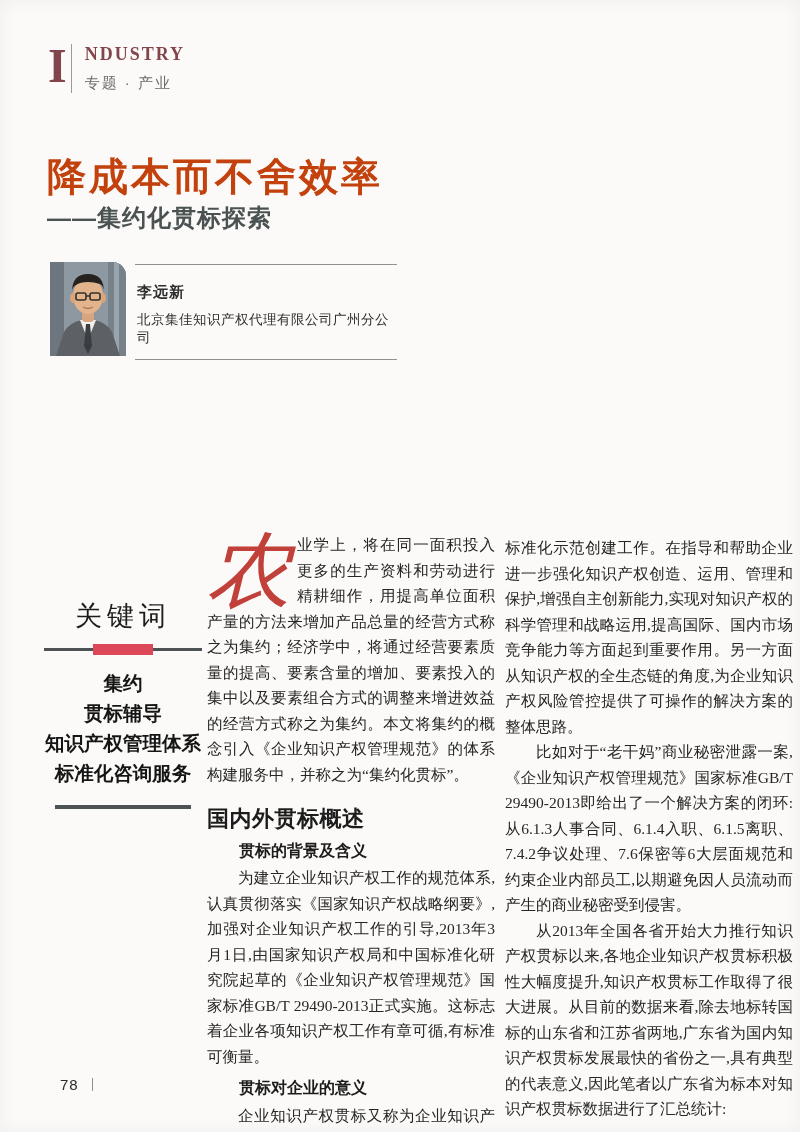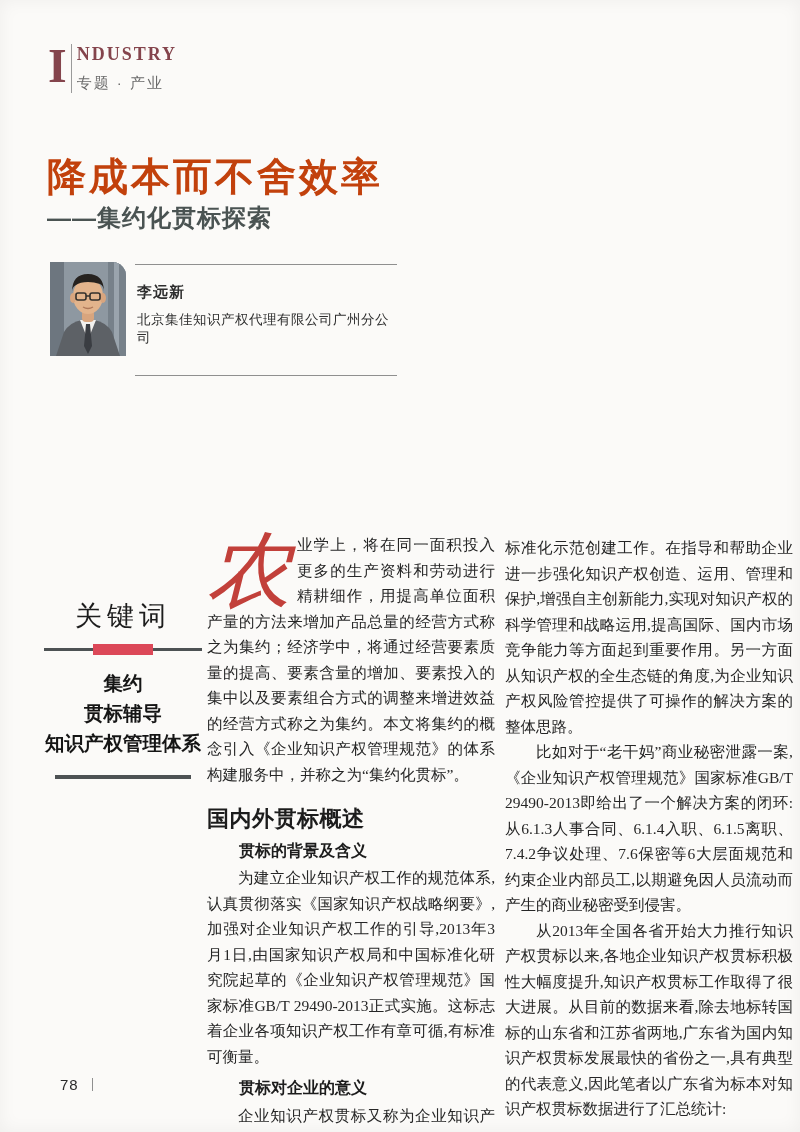--- a/index.html
+++ b/index.html
@@ -16,21 +16,21 @@
     box-shadow: inset 0 0 18px rgba(0,0,0,0.05);
   }
 
   
   .mast { position: absolute; left: 48px; top: 44px; display: flex; align-items: flex-start; }
   .mast-initial {
     font-family: "Liberation Serif", serif;
     font-size: 48px; line-height: 44px; font-weight: bold;
     color: #84444c;
   }
-  .mast-right { margin-left: 4px; border-left: 1px solid #9a9a9a; padding-left: 0; }
+  .mast-right { margin-left: 4px; border-left: 1px solid #9a9a9a; padding-left: 8px; }
   .mast-word {
     font-family: "Liberation Serif", serif;
     font-size: 18px; letter-spacing: 2px; color: #84444c; font-weight: bold;
     padding-left: 5px;
   }
   .mast-section {
     font-size: 15px; color: #6b6b6b; letter-spacing: 2px; margin-top: 9px;
     padding-left: 5px;
   }
 
@@ -50,21 +50,21 @@
   .author-photo {
     position: absolute; left: 50px; top: 262px;
     width: 76px; height: 94px;
     border-top-right-radius: 14px;
     overflow: hidden;
     background: #8d97a0;
   }
   .author-box {
     position: absolute; left: 135px; top: 264px; width: 262px;
     border-top: 1px solid #8f8f8f; border-bottom: 1px solid #8f8f8f;
-    height: 112px; padding: 18px 0 0 2px;
+    height: 96px; padding: 18px 0 0 2px;
   }
   .author-name { font-size: 15px; font-weight: bold; color: #2e2e2e; letter-spacing: 1px; }
   .author-aff  { font-size: 13.5px; color: #2e2e2e; margin-top: 9px; letter-spacing: 0.5px; }
 
   
   .kw { position: absolute; left: 36px; top: 598px; width: 174px; text-align: center; }
   .kw-head {
     font-family: "Liberation Serif", serif;
     font-size: 27px; font-weight: normal; color: #1d1d1d; letter-spacing: 5px;
   }
@@ -169,20 +169,21 @@
 
   <div class="kw">
     <div class="kw-head">关键词</div>
     <div class="kw-divider">
       <div class="bar"></div>
       <div class="red"></div>
     </div>
     <div class="kw-item">集约</div>
     <div class="kw-item">贯标辅导</div>
     <div class="kw-item">知识产权管理体系</div>
+    <div class="kw-item">标准化咨询服务</div>
     <div class="kw-bottom"></div>
   </div>
 
   <div class="col col-1">
     <div class="para para-flush">
       <span class="dropcap">农</span><span>业学上，将在同一面积投入更多的生产资料和劳动进行精耕细作，用提高单位面积产量的方法来增加产品总量的经营方式称之为集约；经济学中，将通过经营要素质量的提高、要素含量的增加、要素投入的集中以及要素组合方式的调整来增进效益的经营方式称之为集约。本文将集约的概念引入《企业知识产权管理规范》的体系构建服务中，并称之为“集约化贯标”。</span>
     </div>
     <div class="sec-head">国内外贯标概述</div>
     <div class="sub-head">贯标的背景及含义</div>
     <div class="para">为建立企业知识产权工作的规范体系,认真贯彻落实《国家知识产权战略纲要》,加强对企业知识产权工作的引导,2013年3月1日,由国家知识产权局和中国标准化研究院起草的《企业知识产权管理规范》国家标准GB/T 29490-2013正式实施。这标志着企业各项知识产权工作有章可循,有标准可衡量。</div>

